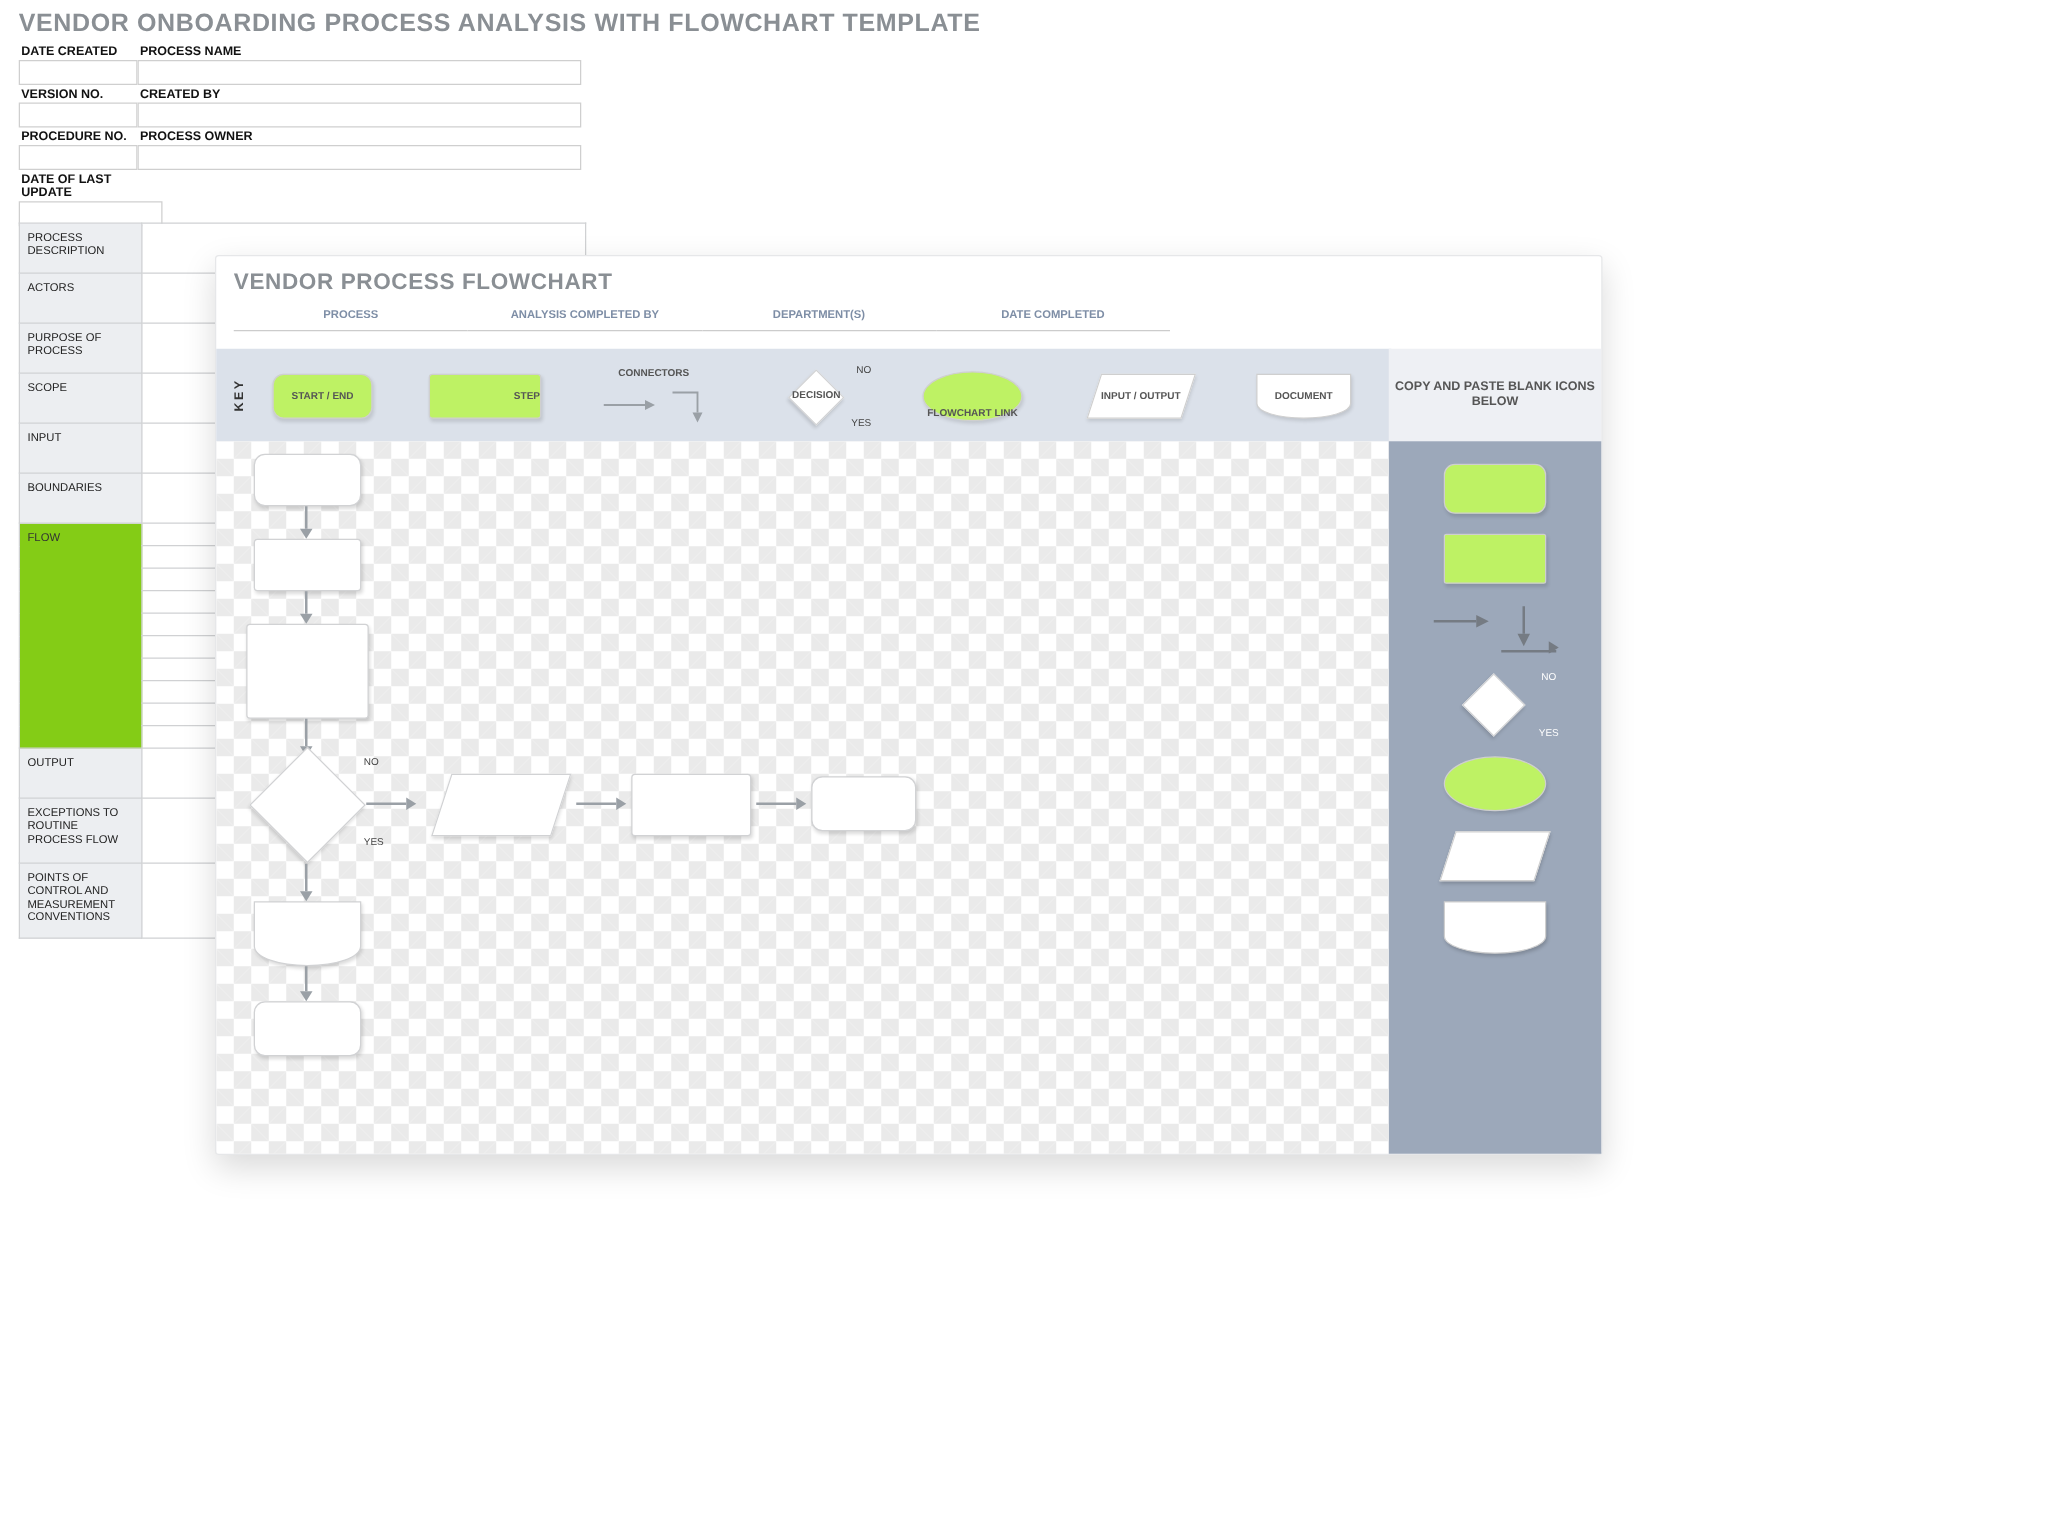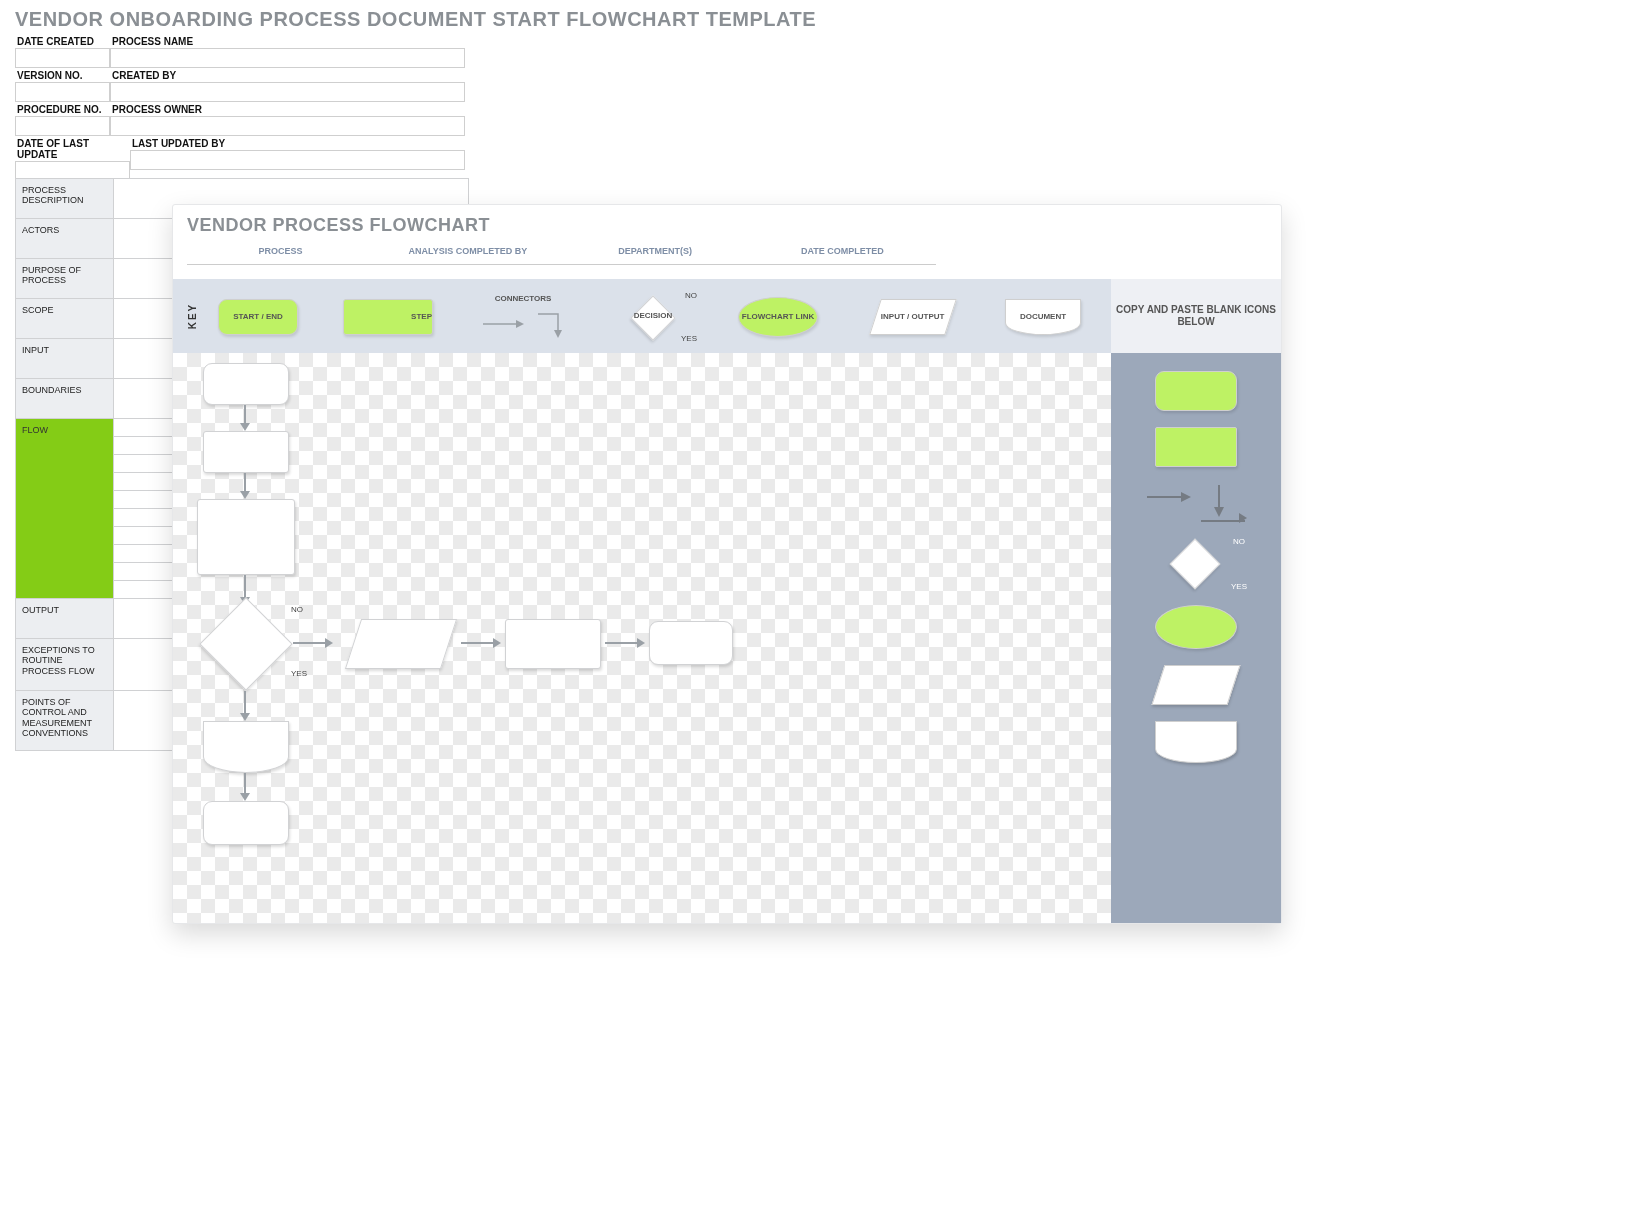--- a/index.html
+++ b/index.html
@@ -44,21 +44,21 @@
   .arrow-h .head{width:0;height:0;border-top:5px solid transparent;border-bottom:5px solid transparent;border-left:8px solid #9aa0a6;}
   .diamond{position:absolute;background:#fff;border:1px solid #d1d2d4;box-shadow:1px 2px 3px rgba(0,0,0,.14);transform:rotate(45deg);}
   .para{position:absolute;background:#fff;border:1px solid #d1d2d4;box-shadow:1px 2px 3px rgba(0,0,0,.14);transform:skewX(-18deg);}
   .doc-shape{position:absolute;background:#fff;border:1px solid #d1d2d4;box-shadow:1px 2px 3px rgba(0,0,0,.14);border-bottom-left-radius:50% 16px;border-bottom-right-radius:50% 16px;}
   .tiny{font-size:8px;color:#444;position:absolute;}
   .ellipse{border-radius:50%;}
 </style>
 </head>
 <body>
 
-<div class="page-title">VENDOR ONBOARDING  PROCESS DOCUMENT  START FLOWCHART TEMPLATE</div>
+<div class="page-title">VENDOR ONBOARDING  PROCESS ANALYSIS  WITH FLOWCHART TEMPLATE</div>
 
 <div class="hdr-block">
   <div class="hdr-row">
     <div class="hdr-cell">
         <div class="hdr-lbl" style="width:95px">DATE CREATED</div>
         <input class="hdr-inp c-sm" value="" style="">
       </div>
     <div class="hdr-cell">
         <div class="hdr-lbl">PROCESS NAME</div>
         <input class="hdr-inp c-lg" value="" style="">
@@ -81,24 +81,20 @@
       </div>
     <div class="hdr-cell">
         <div class="hdr-lbl">PROCESS OWNER</div>
         <input class="hdr-inp c-lg" value="" style="">
       </div>
   </div>
   <div class="hdr-row">
     <div class="hdr-cell">
         <div class="hdr-lbl" style="width:115px">DATE OF LAST UPDATE</div>
         <input class="hdr-inp c-sm" style="width: 115px;" value="">
-      </div>
-    <div class="hdr-cell">
-        <div class="hdr-lbl">LAST UPDATED BY</div>
-        <input class="hdr-inp" style="width: 335px;" value="">
       </div>
   </div>
 </div>
 
 <table class="detail-table">
   <tbody>
       <tr>
         <td class="dt-lbl">PROCESS DESCRIPTION</td>
         <td class="dt-val"></td>
       </tr>
@@ -208,21 +204,21 @@
     <div class="k-shape-wrap" style="left:430px;width:100px">
       <div style="position:relative;width:60px;height:40px">
         <div class="diamond" style="left:14px;top:5px;width:32px;height:32px"></div>
         <span class="k-txt" style="position:absolute;left:0;right:0;top:15px;text-align:center">DECISION</span>
         <span class="tiny" style="right:-14px;top:-6px">NO</span>
         <span class="tiny" style="right:-14px;bottom:-6px">YES</span>
       </div>
     </div>
 
     <div class="k-shape-wrap" style="left:555px;width:100px">
-        <div class="shp ellipse" style="width:80px;height:40px;display:flex;align-items:center;justify-content:center">
+        <div class="shp ellipse" style="width:80px;height:40px;display:flex;align-items:flex-end;justify-content:center">
           <span class="k-txt">FLOWCHART LINK</span>
         </div>
       </div>
 
     <div class="k-shape-wrap" style="left:690px;width:100px">
         <div style="width:76px;height:36px;transform:skewX(-18deg);background:#fff;border:1px solid #cfcfcf;box-shadow:1px 2px 3px rgba(0,0,0,.12);display:flex;align-items:center;justify-content:center">
           <span class="k-txt" style="transform:skewX(18deg)">INPUT / OUTPUT</span>
         </div>
       </div>
 

